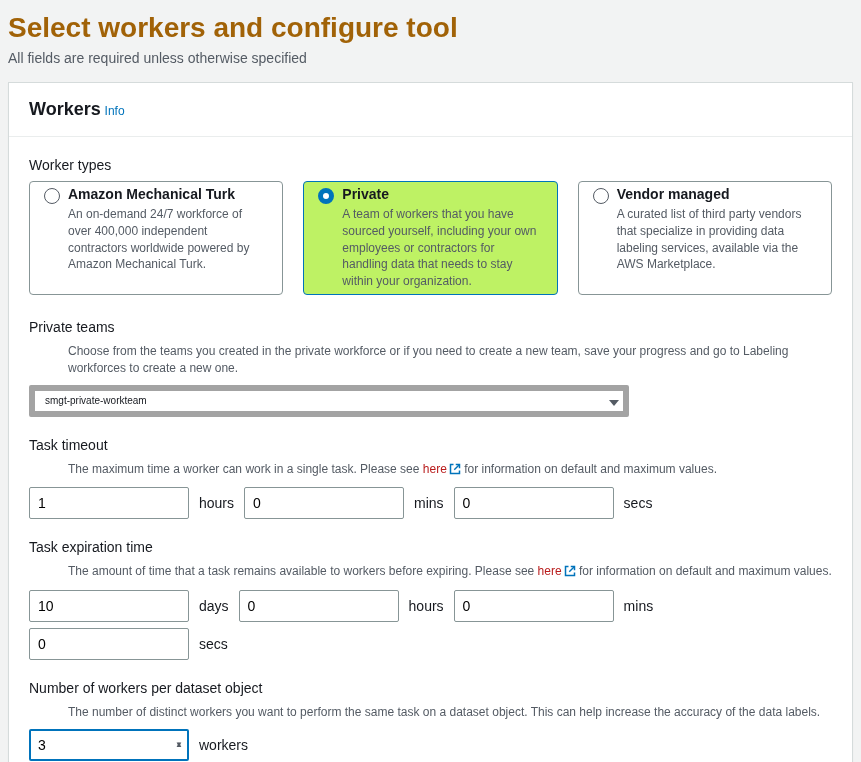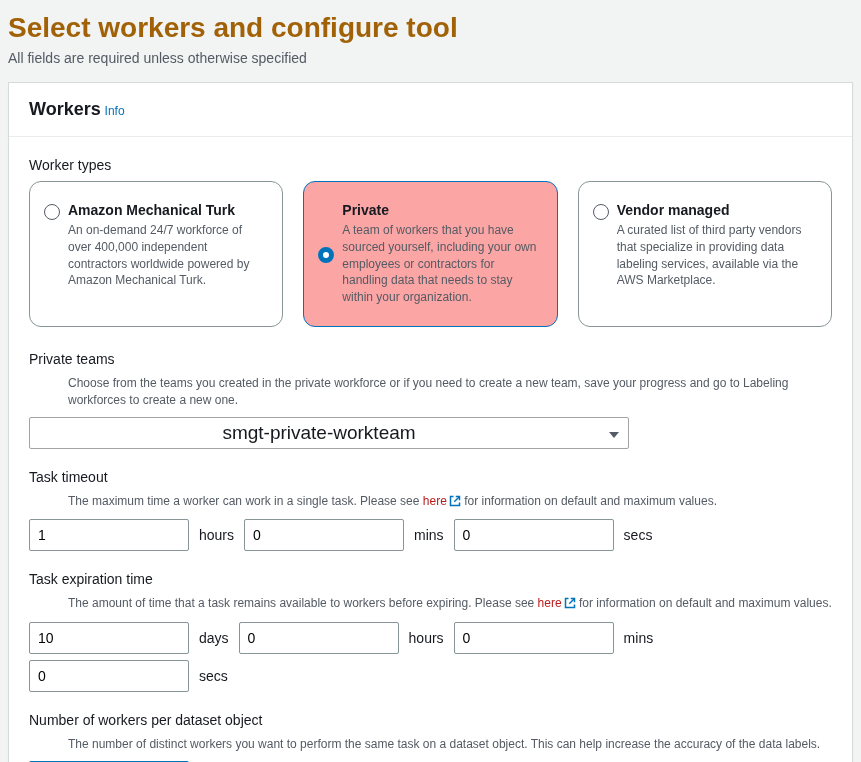--- a/index.html
+++ b/index.html
@@ -60,31 +60,30 @@
   margin-left: 39px;
 }
 .worker-types {
   display: flex;
   gap: 20px;
   margin-bottom: 24px;
 }
 .wt-option {
   flex: 1;
   border: 1px solid #879596;
-  border-radius: 12px;
-  padding: 20px 14px;
+  border-radius: 4px;
+  padding: 4px 14px;
   cursor: pointer;
   display: flex;
   align-items: flex-start;
   gap: 8px;
 }
 .wt-option.selected {
   border: 1px solid #0073bb;
-  background: #fca5a5;
-  align-items: center;
+  background: #bef264;
 }
 .wt-radio {
   flex-shrink: 0;
   width: 16px;
   height: 16px;
   border: 1px solid #545b64;
   border-radius: 50%;
   margin-top: 2px;
   position: relative;
   background: #fff;
@@ -105,27 +104,26 @@
 }
 .form-group { margin-bottom: 20px; }
 .select-wrap {
   position: relative;
   width: 600px;
   max-width: 100%;
 }
 .select-input {
   width: 100%;
   padding: 6px 30px 6px 10px;
-  border: 1px solid #a3a3a3;
+  border: 6px solid #a3a3a3;
   border-radius: 2px;
   background: #fff;
-  font-size: 19px;
+  font-size: 10px;
   color: #16191f;
   height: 32px;
-  text-align: center;
 }
 .select-caret {
   position: absolute;
   right: 10px;
   top: 50%;
   transform: translateY(-50%);
   pointer-events: none;
   color: #545b64;
 }
 .inline-link {

